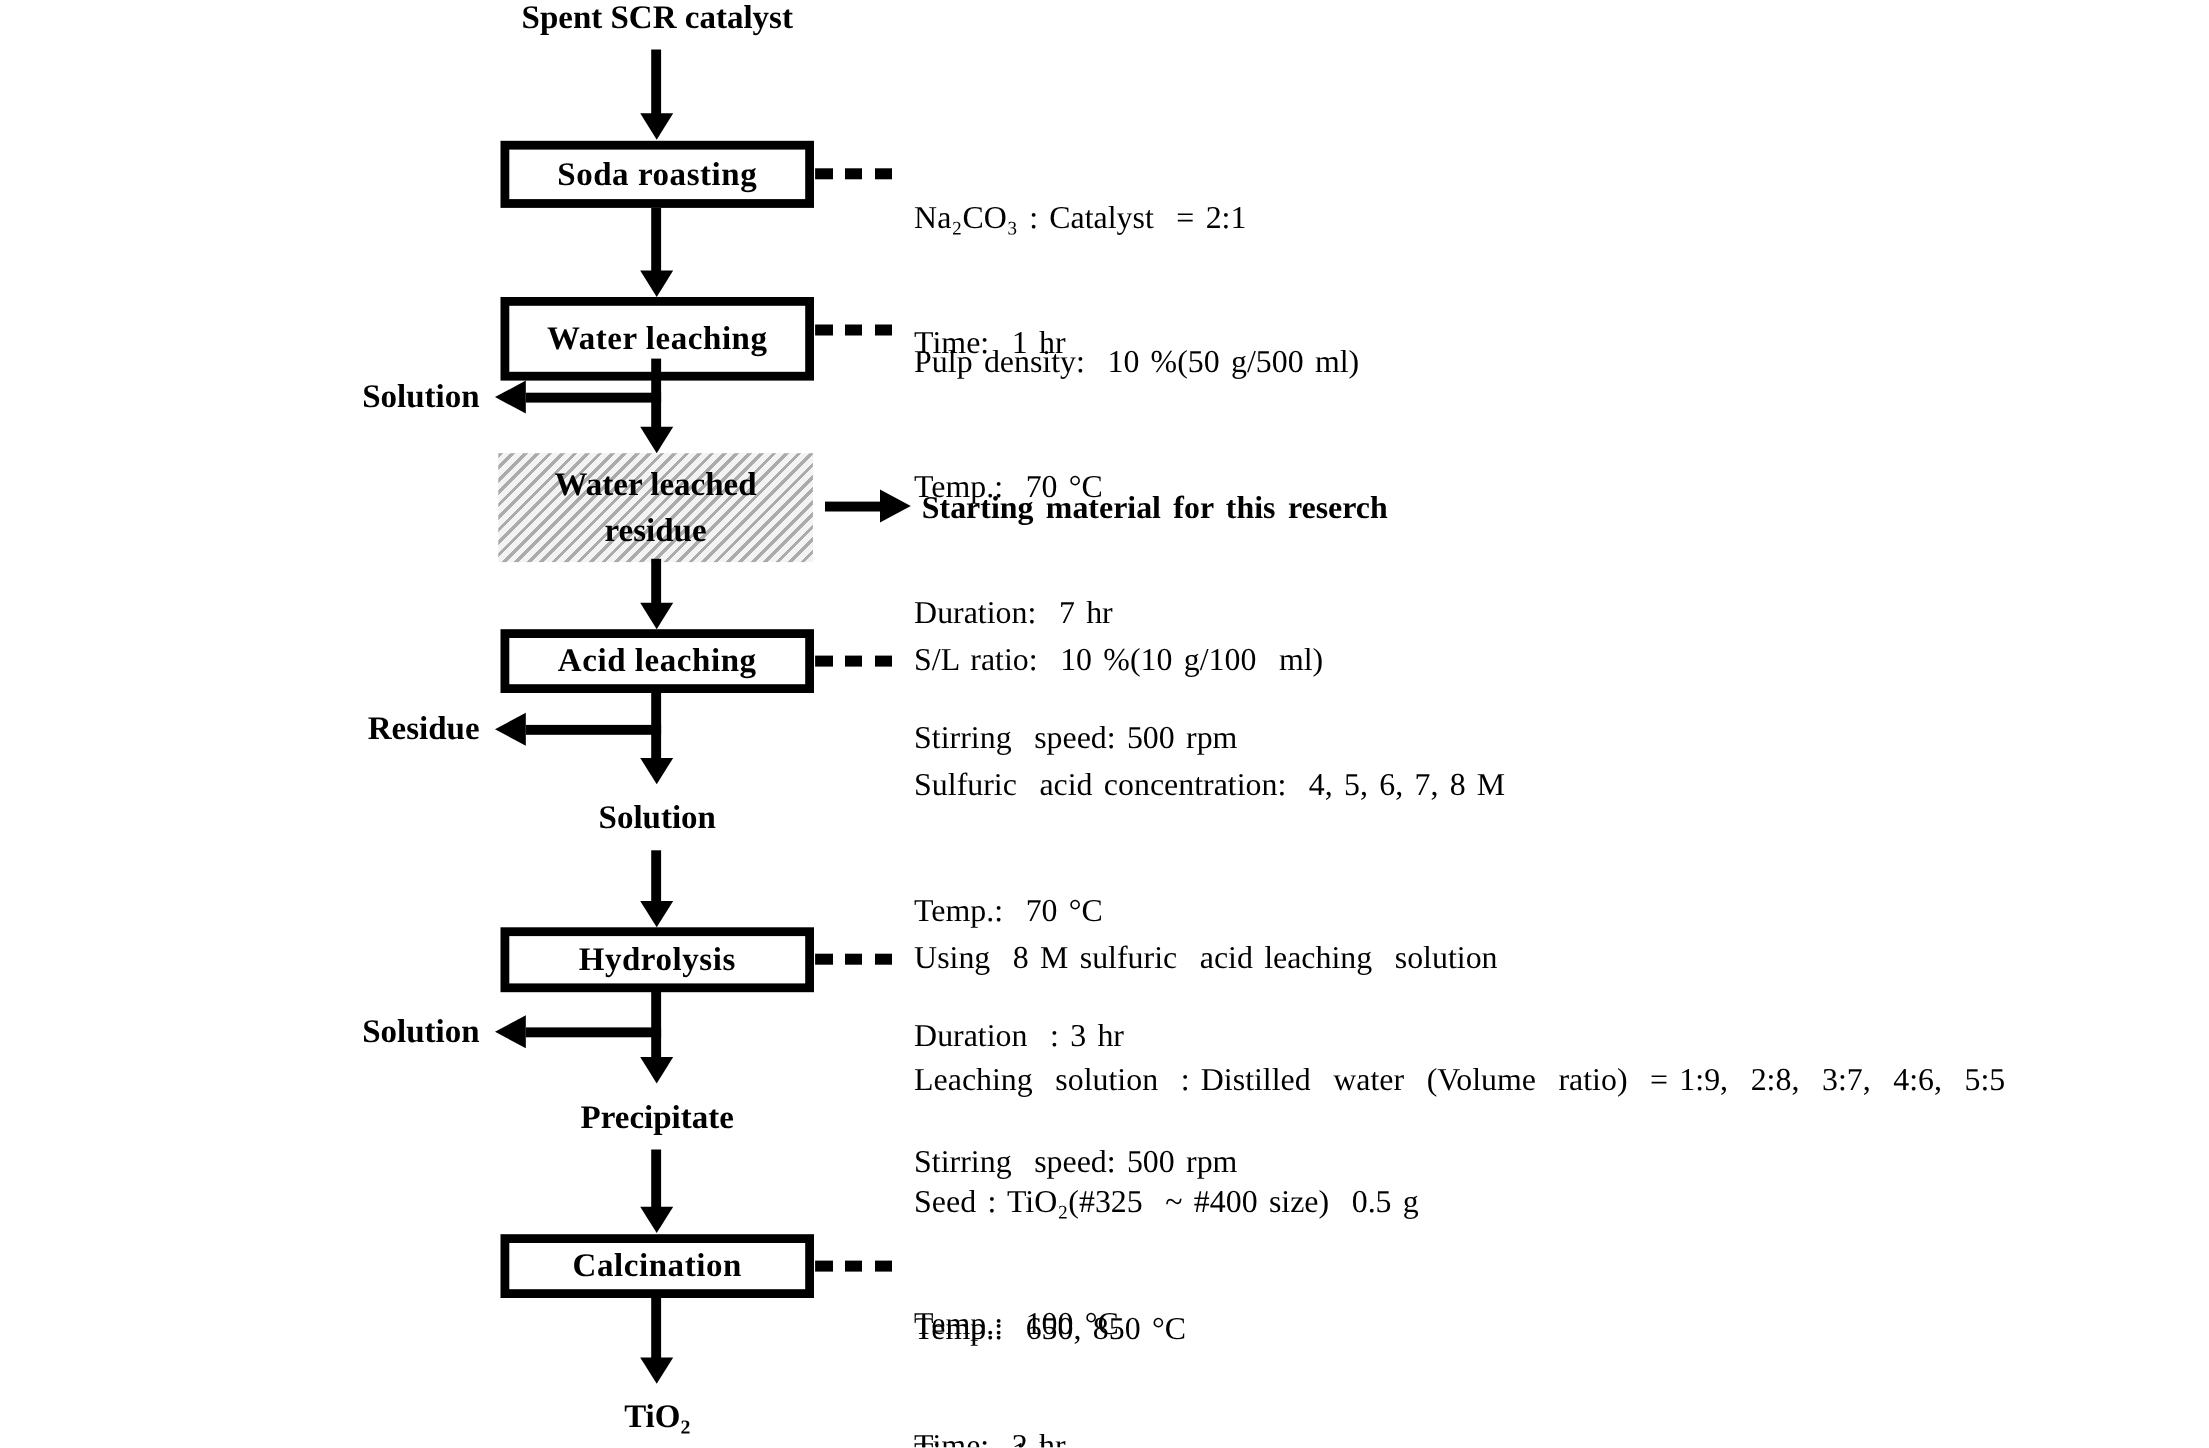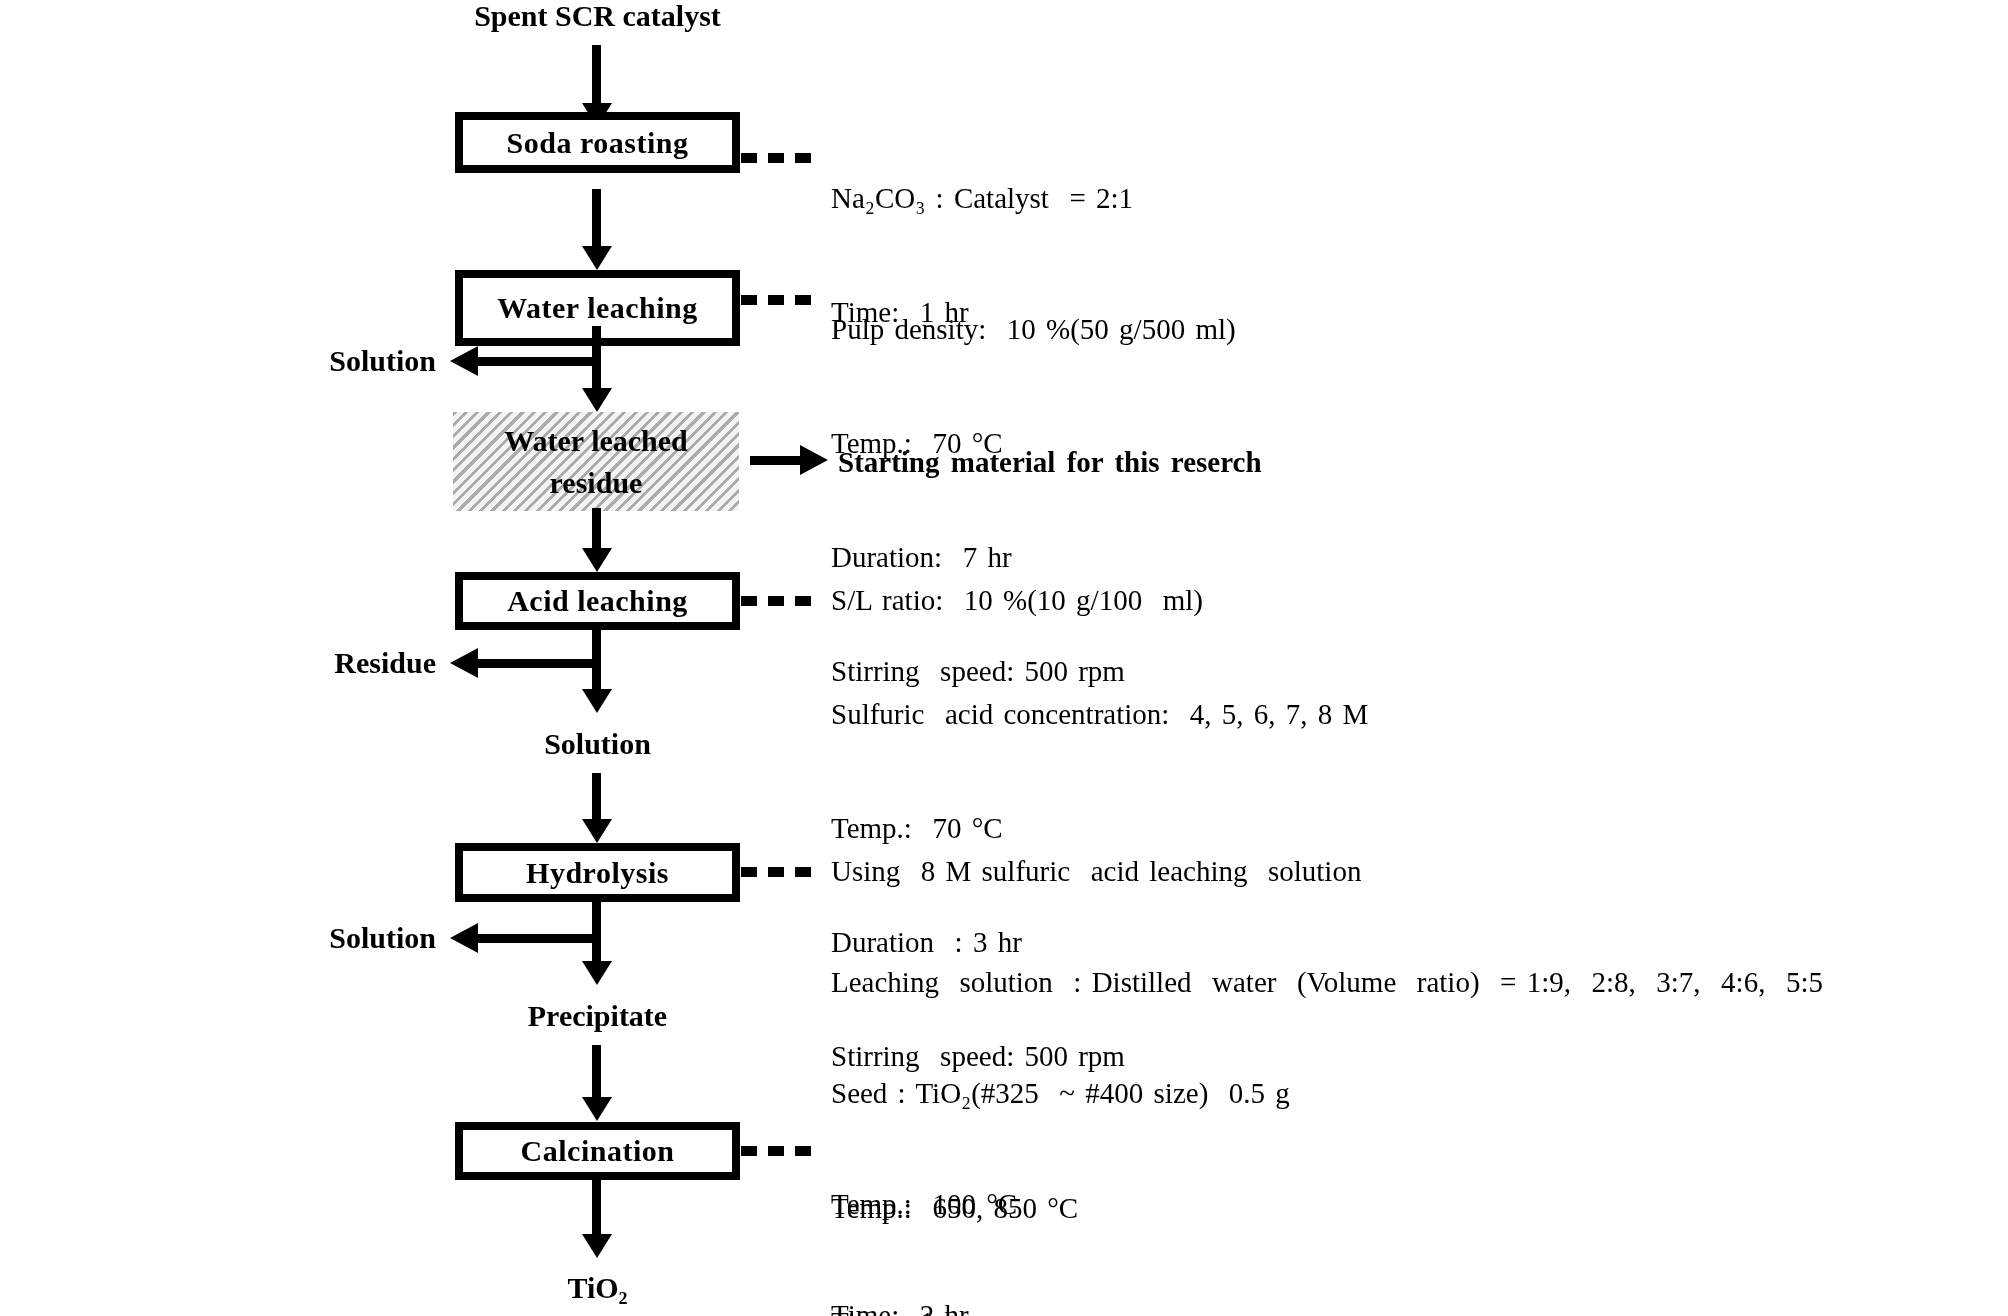--- a/index.html
+++ b/index.html
@@ -85,21 +85,21 @@
 </head>
 <body>
 
 <div class="canvas">
 
   <div class="center-label" style="top:-4px">Spent SCR catalyst</div>
 
   <div class="vline" style="top:45px;height:59px"></div>
   <div class="arr-down" style="top:103px"></div>
 
-  <div class="pbox" style="top:112px;height:61px">
+  <div class="pbox" style="top:128px;height:61px">
     <span>Soda roasting</span>
   </div>
   <div class="dash" style="top:153px"></div>
   <div class="ann" style="top:103px">
     <div>Na₂CO₃ : Catalyst  = 2:1</div>
     <div>Time:  1 hr</div>
   </div>
 
   <div class="vline" style="top:189px;height:58px"></div>
   <div class="arr-down" style="top:246px"></div>

